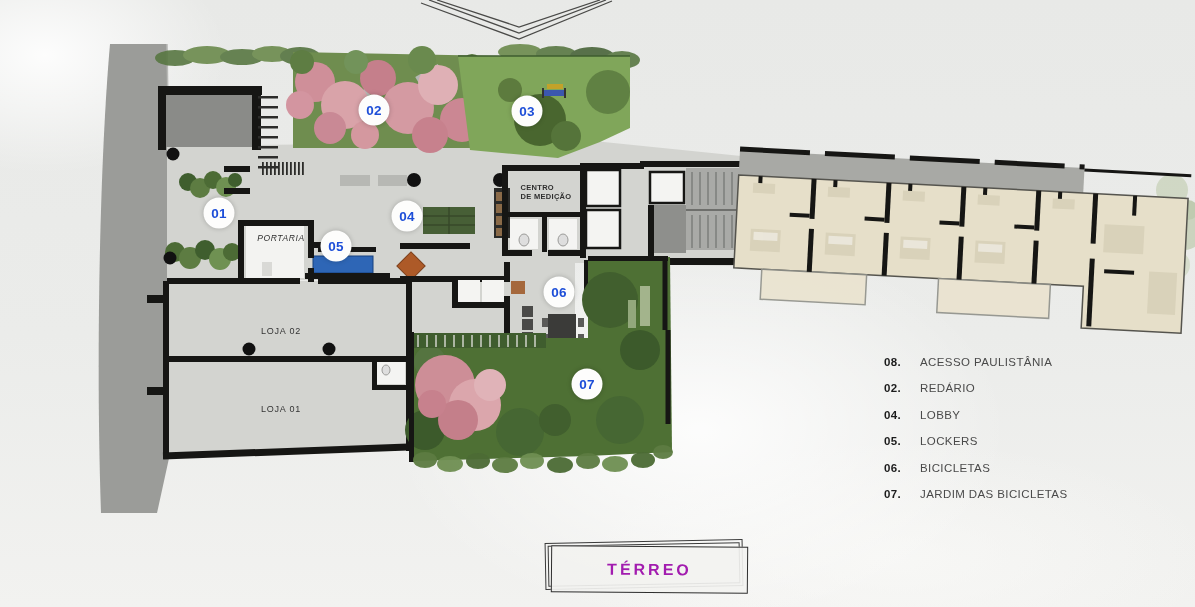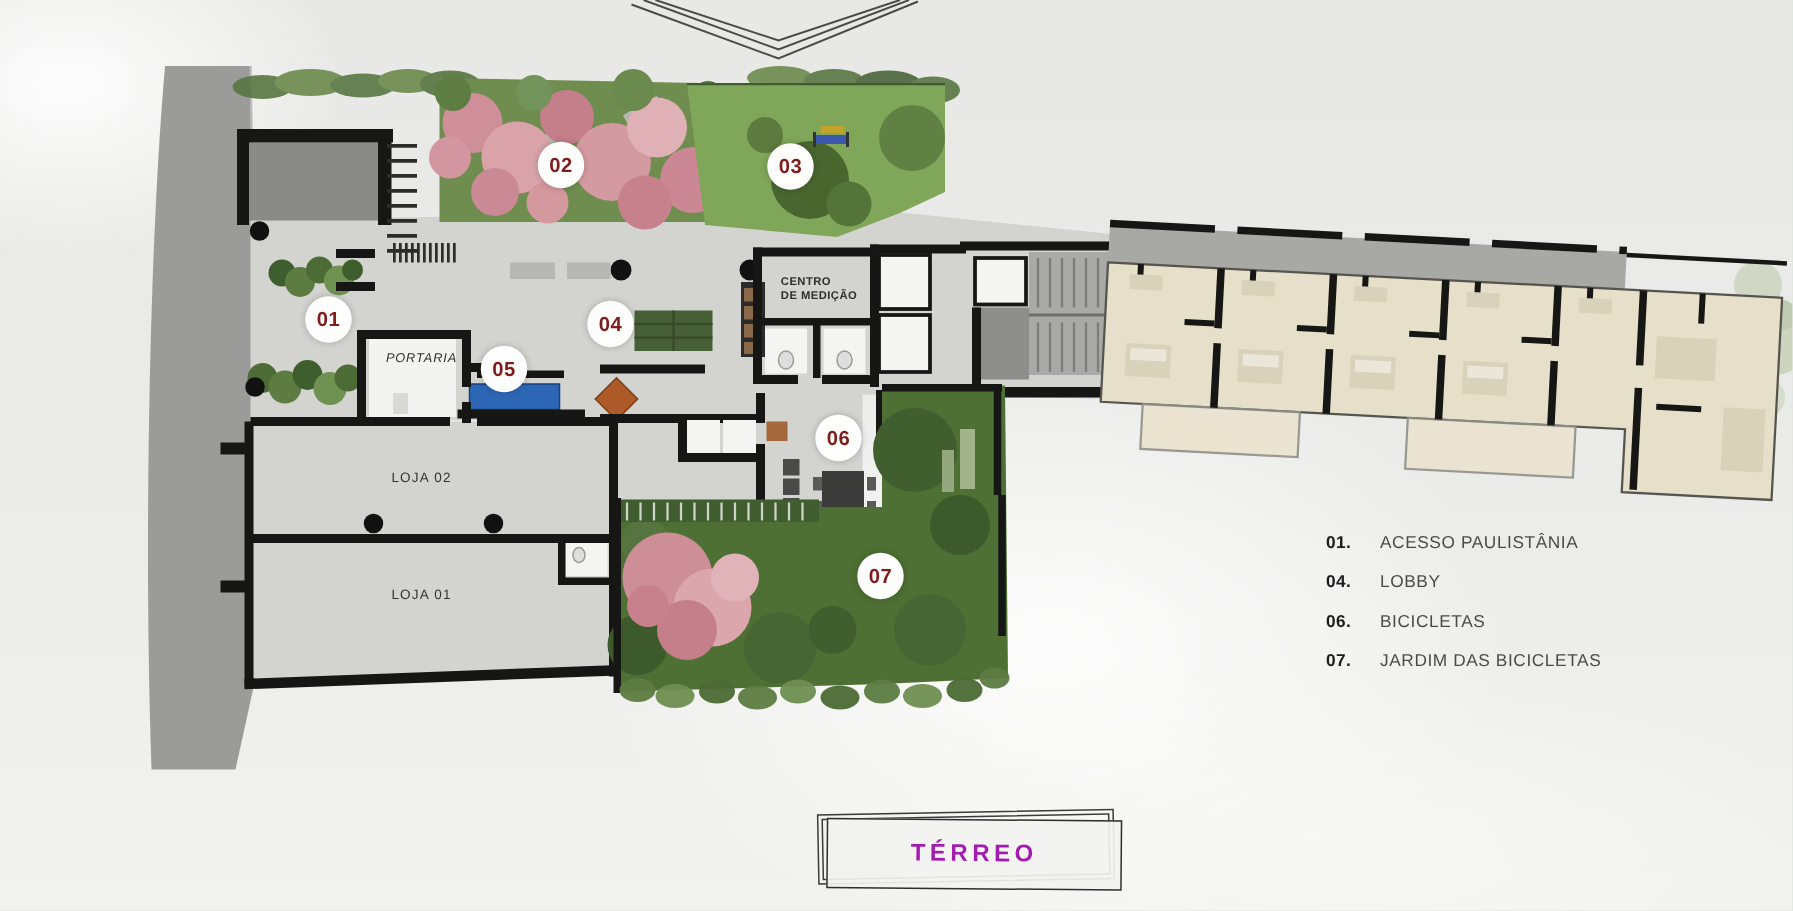--- a/index.html
+++ b/index.html
@@ -12,28 +12,28 @@
       radial-gradient(ellipse 430px 270px at 700px 430px, rgba(255,255,255,.85), rgba(255,255,255,0) 72%),
       radial-gradient(ellipse 420px 160px at 900px 560px, rgba(250,250,248,.7), rgba(255,255,255,0) 75%),
       linear-gradient(180deg,#e8e9e7 0%,#ebecea 55%,#f2f2f0 100%);
   }
   #plan-svg{position:absolute; left:0; top:0;}
   .label{
     position:absolute; transform:translate(-50%,-50%);
     color:#2f2f2f; letter-spacing:.6px; white-space:nowrap; text-align:left;
   }
   .label-portaria{font-size:8.5px;}
-  .label-loja{font-size:9px; letter-spacing:.8px; color:#343434;}
+  .label-loja{font-size:9px; letter-spacing:.8px; color:#343434;margin-top:13px;}
   .label-centro{font-size:7.5px; line-height:9px; font-weight:bold; letter-spacing:.3px;}
   .marker{
     position:absolute; transform:translate(-50%,-50%);
     width:31px; height:31px; border-radius:50%;
     background:#fdfdfc; box-shadow:0 0 5px rgba(0,0,0,.22);
     display:flex; align-items:center; justify-content:center;
-    font-size:13.5px; font-weight:bold; color:#7f1d1d; letter-spacing:.3px;
+    font-size:13.5px; font-weight:bold; color:#1d4ed8; letter-spacing:.3px;
   }
   #legend{position:absolute; left:884px; top:356px;}
   .legend-row{display:flex; height:26.4px; align-items:flex-start;}
   .legend-num{width:36px; font-size:11.5px; font-weight:bold; color:#1c1c1c; letter-spacing:.3px;}
   .legend-label{font-size:11.5px; color:#4a4a4a; letter-spacing:.4px;}
   #title-box{position:absolute; left:549px; top:544px; width:196px; height:47px;}
   .frame-outer{
     position:absolute; left:-4px; top:-3px; right:2px; bottom:3px;
     border:1px solid #3a3a3a; transform:rotate(-1.1deg);
   }
@@ -444,26 +444,34 @@
   <div class="marker" style="left:219px; top:213px;">01</div>
   <div class="marker" style="left:374px; top:110px;">02</div>
   <div class="marker" style="left:527px; top:111px;">03</div>
   <div class="marker" style="left:407px; top:216px;">04</div>
   <div class="marker" style="left:336px; top:246px;">05</div>
   <div class="marker" style="left:559px; top:292px;">06</div>
   <div class="marker" style="left:587px; top:384px;">07</div>
 
   <div id="legend">
     <div class="legend-row">
-      <span class="legend-num">01.</span>
+      <span class="legend-num">08.</span>
       <span class="legend-label">ACESSO PAULISTÂNIA</span>
+    </div>
+    <div class="legend-row">
+      <span class="legend-num">02.</span>
+      <span class="legend-label">REDÁRIO</span>
     </div>
     <div class="legend-row">
       <span class="legend-num">04.</span>
       <span class="legend-label">LOBBY</span>
+    </div>
+    <div class="legend-row">
+      <span class="legend-num">05.</span>
+      <span class="legend-label">LOCKERS</span>
     </div>
     <div class="legend-row">
       <span class="legend-num">06.</span>
       <span class="legend-label">BICICLETAS</span>
     </div>
     <div class="legend-row">
       <span class="legend-num">07.</span>
       <span class="legend-label">JARDIM DAS BICICLETAS</span>
     </div>
   </div>

